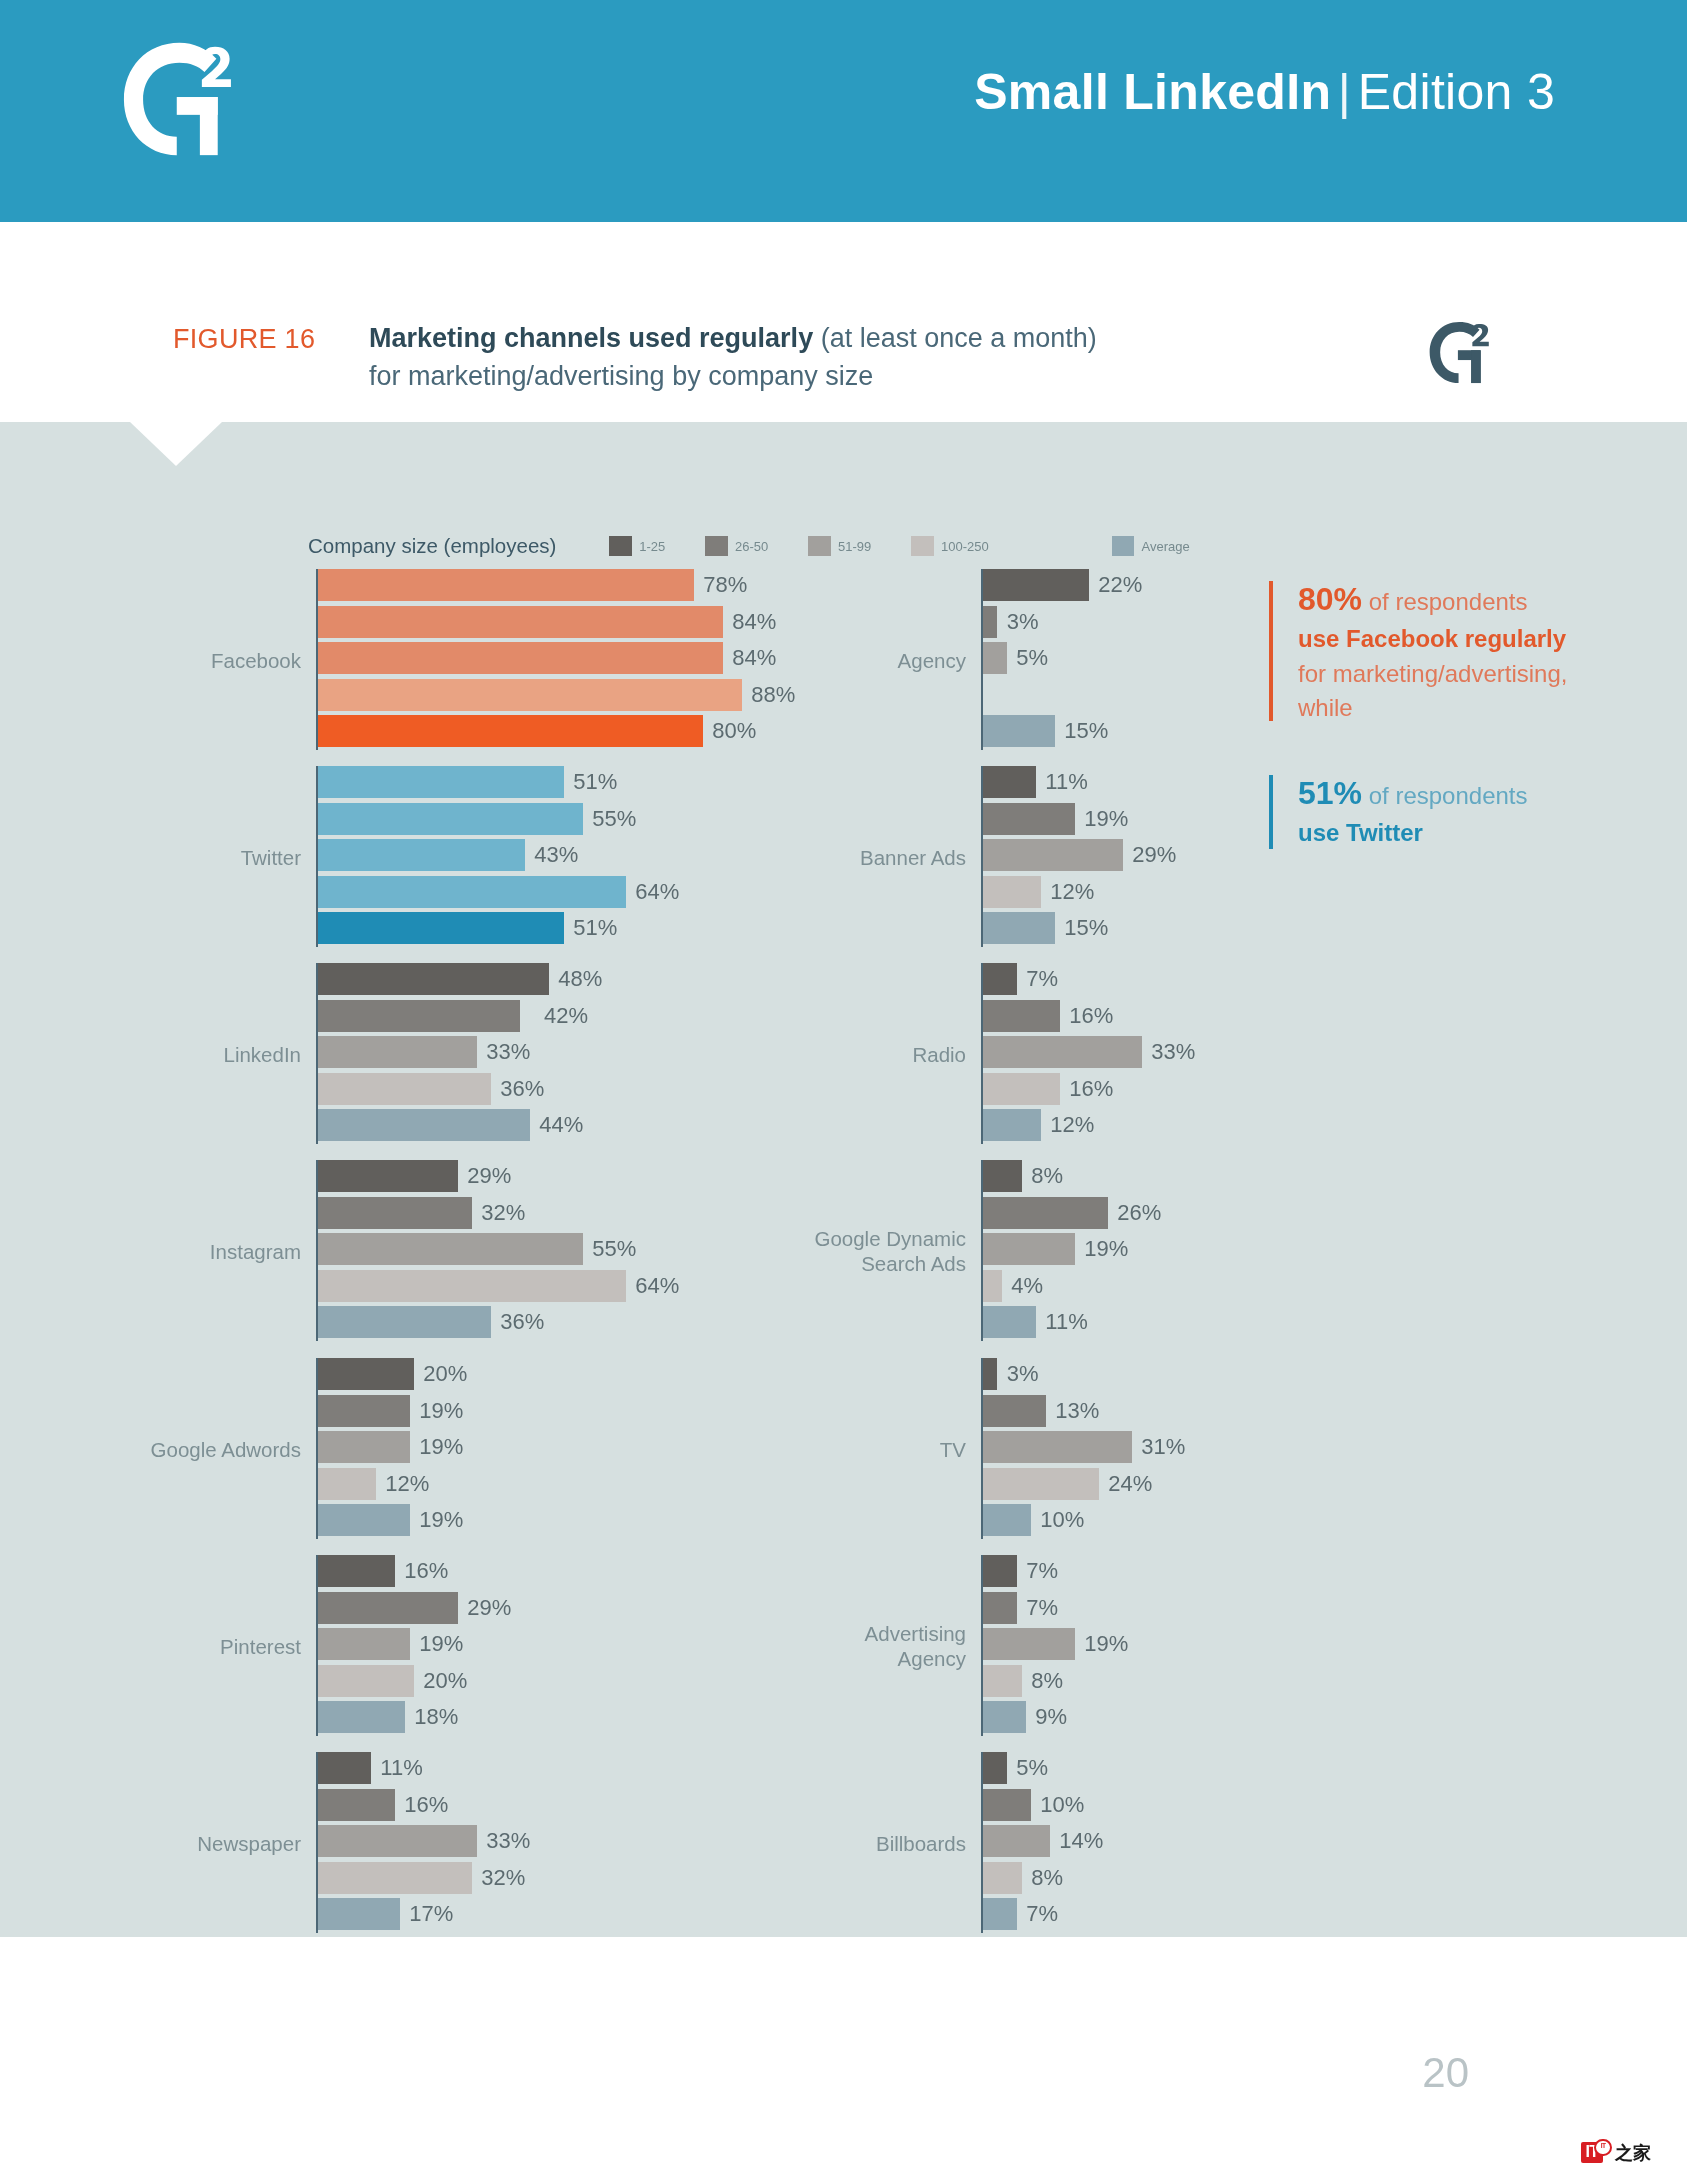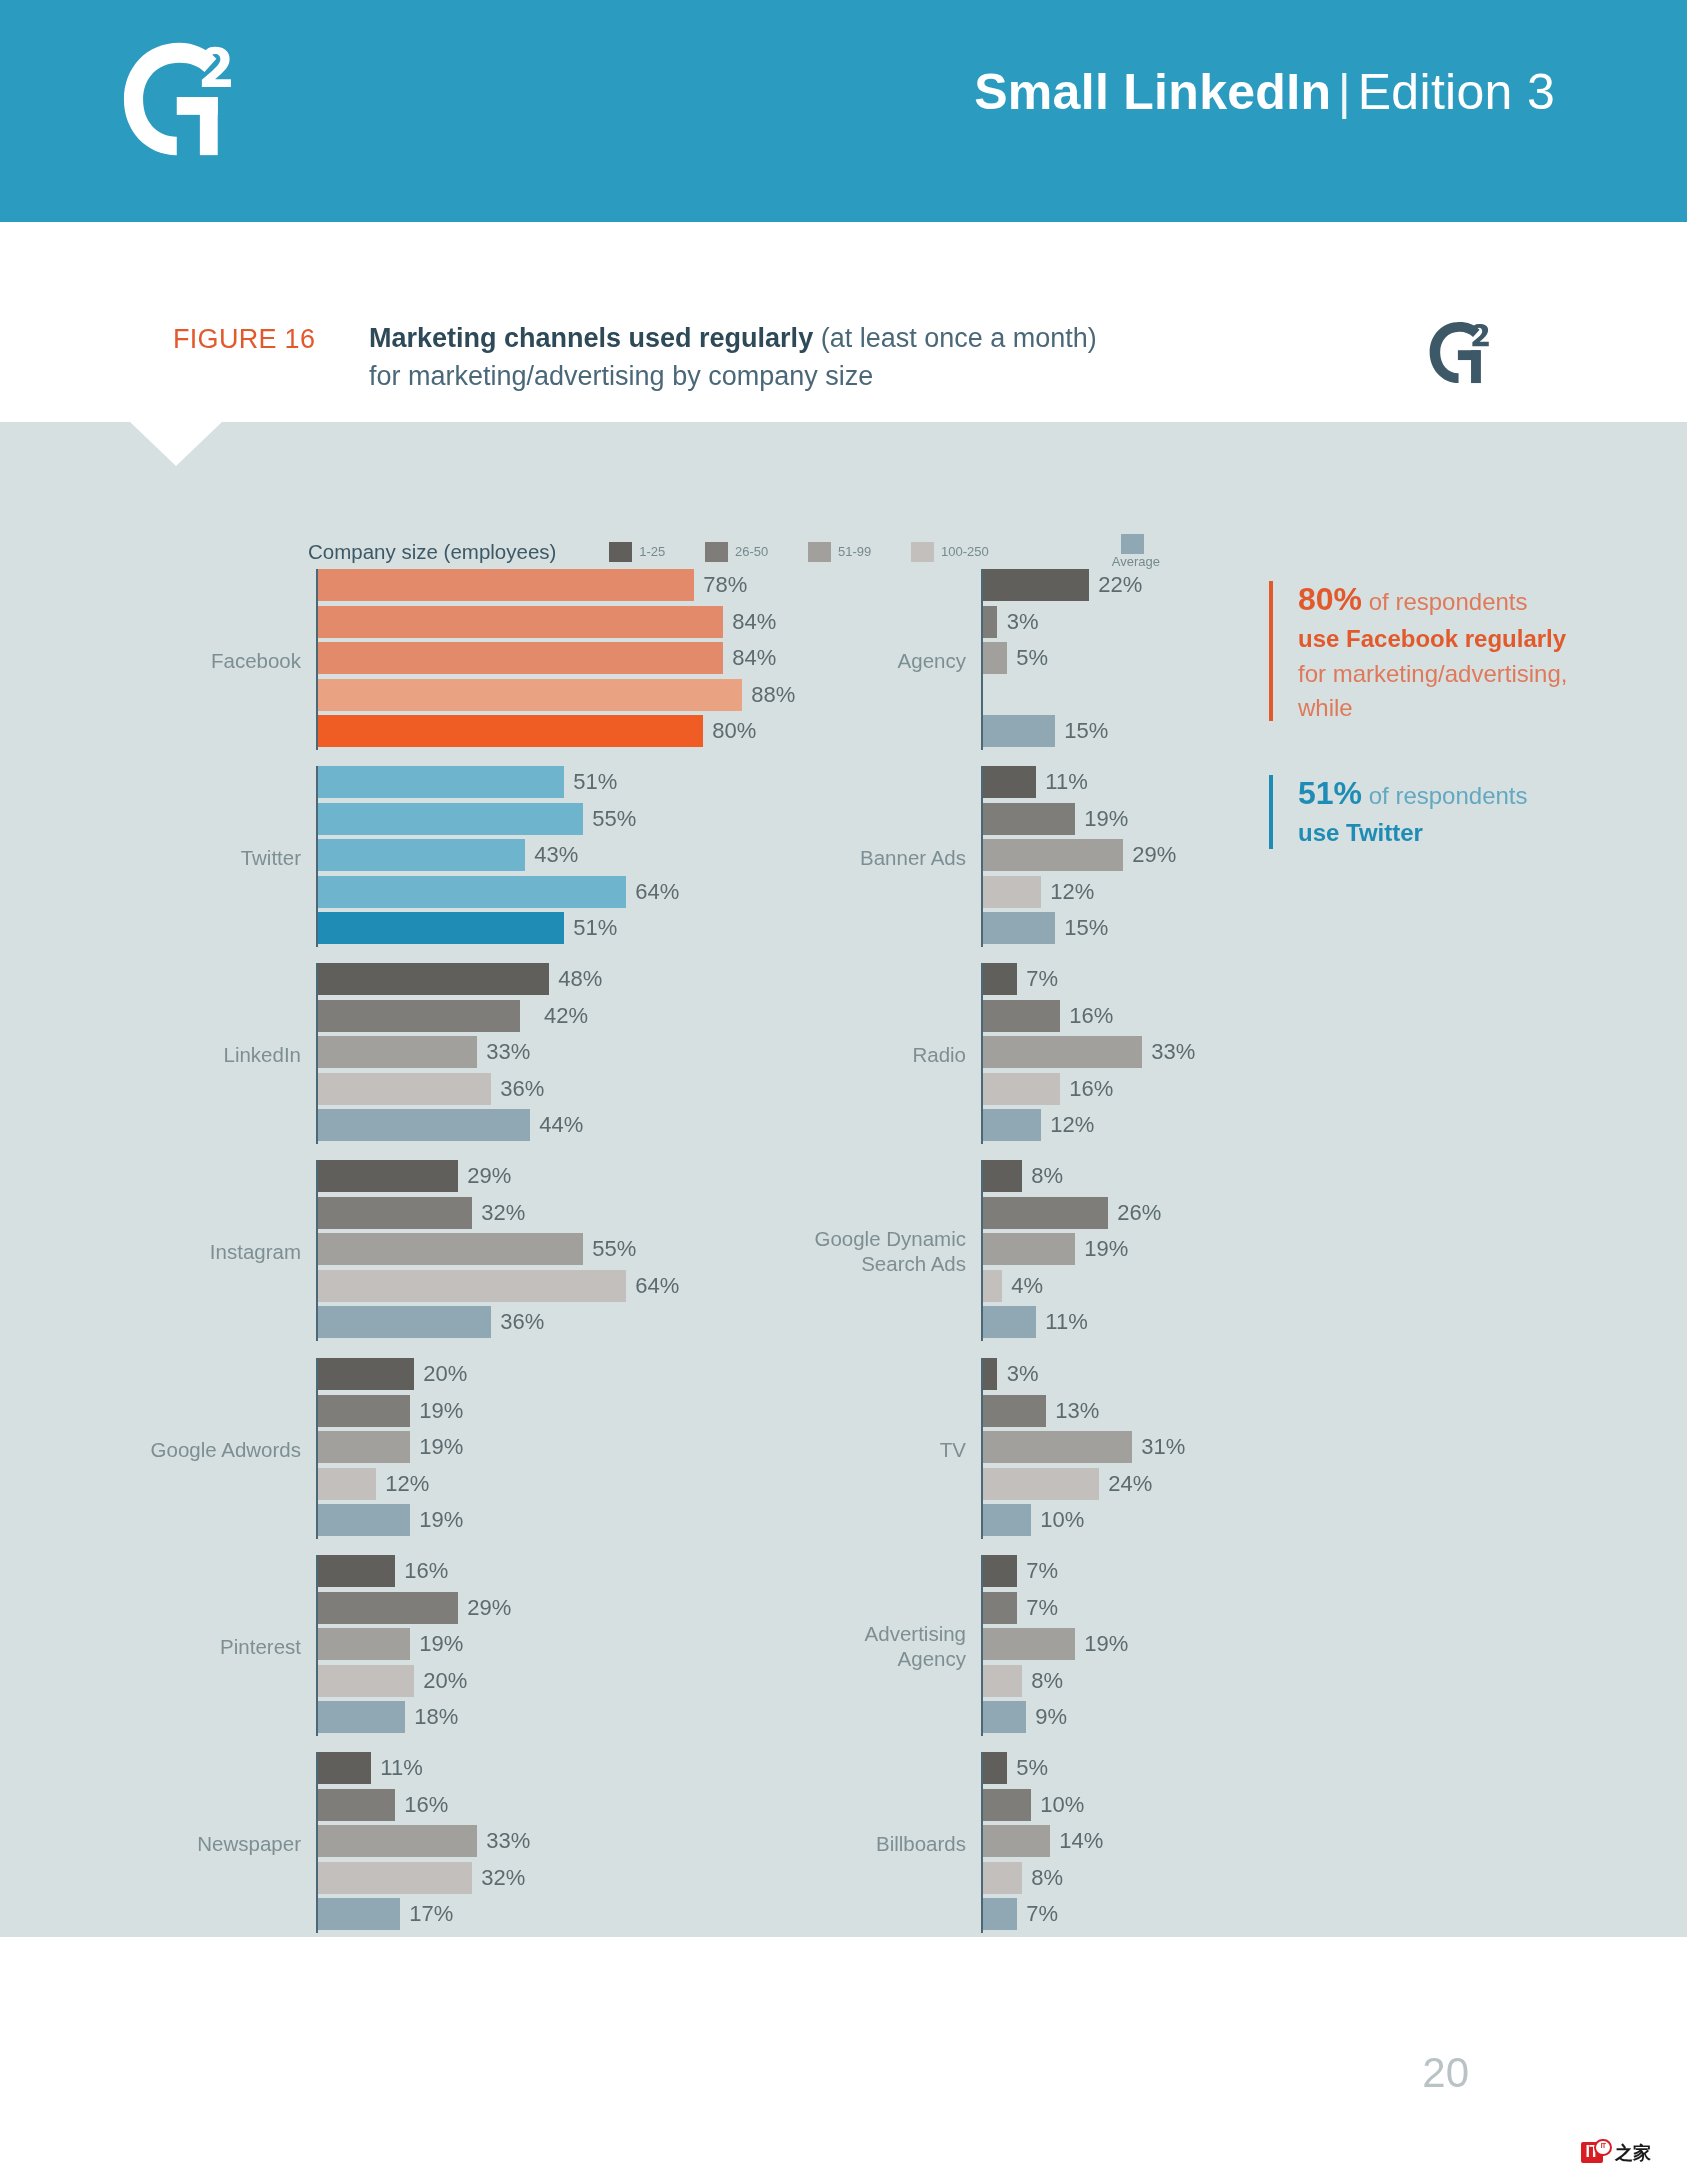--- a/index.html
+++ b/index.html
@@ -76,21 +76,21 @@
   
   .legend{
     position:absolute;left:308px;top:498px;
     display:flex;align-items:center;gap:16px;
     font-size:20.5px;color:#3d5967;margin-top:36px;
   }
   .legend-title{margin-right:37px;white-space:nowrap;}
   .legend-item{display:flex;align-items:center;margin-right:24px;white-space:nowrap;}
   .legend-swatch{width:22.5px;height:20px;margin-right:7.3px;display:inline-block;}
   .legend-label{color:#768a8e;font-size:13px;}
-  .legend-item.avg{margin-left:83px;flex-direction:column;}
+  .legend-item.avg{margin-left:83px;}
 
   
   .group{position:absolute;}
   .group-label{
     position:absolute;
     text-align:right;
     font-size:20.5px;color:#7d8f94;
     line-height:1.22;
     right:0;
     top:50%;

